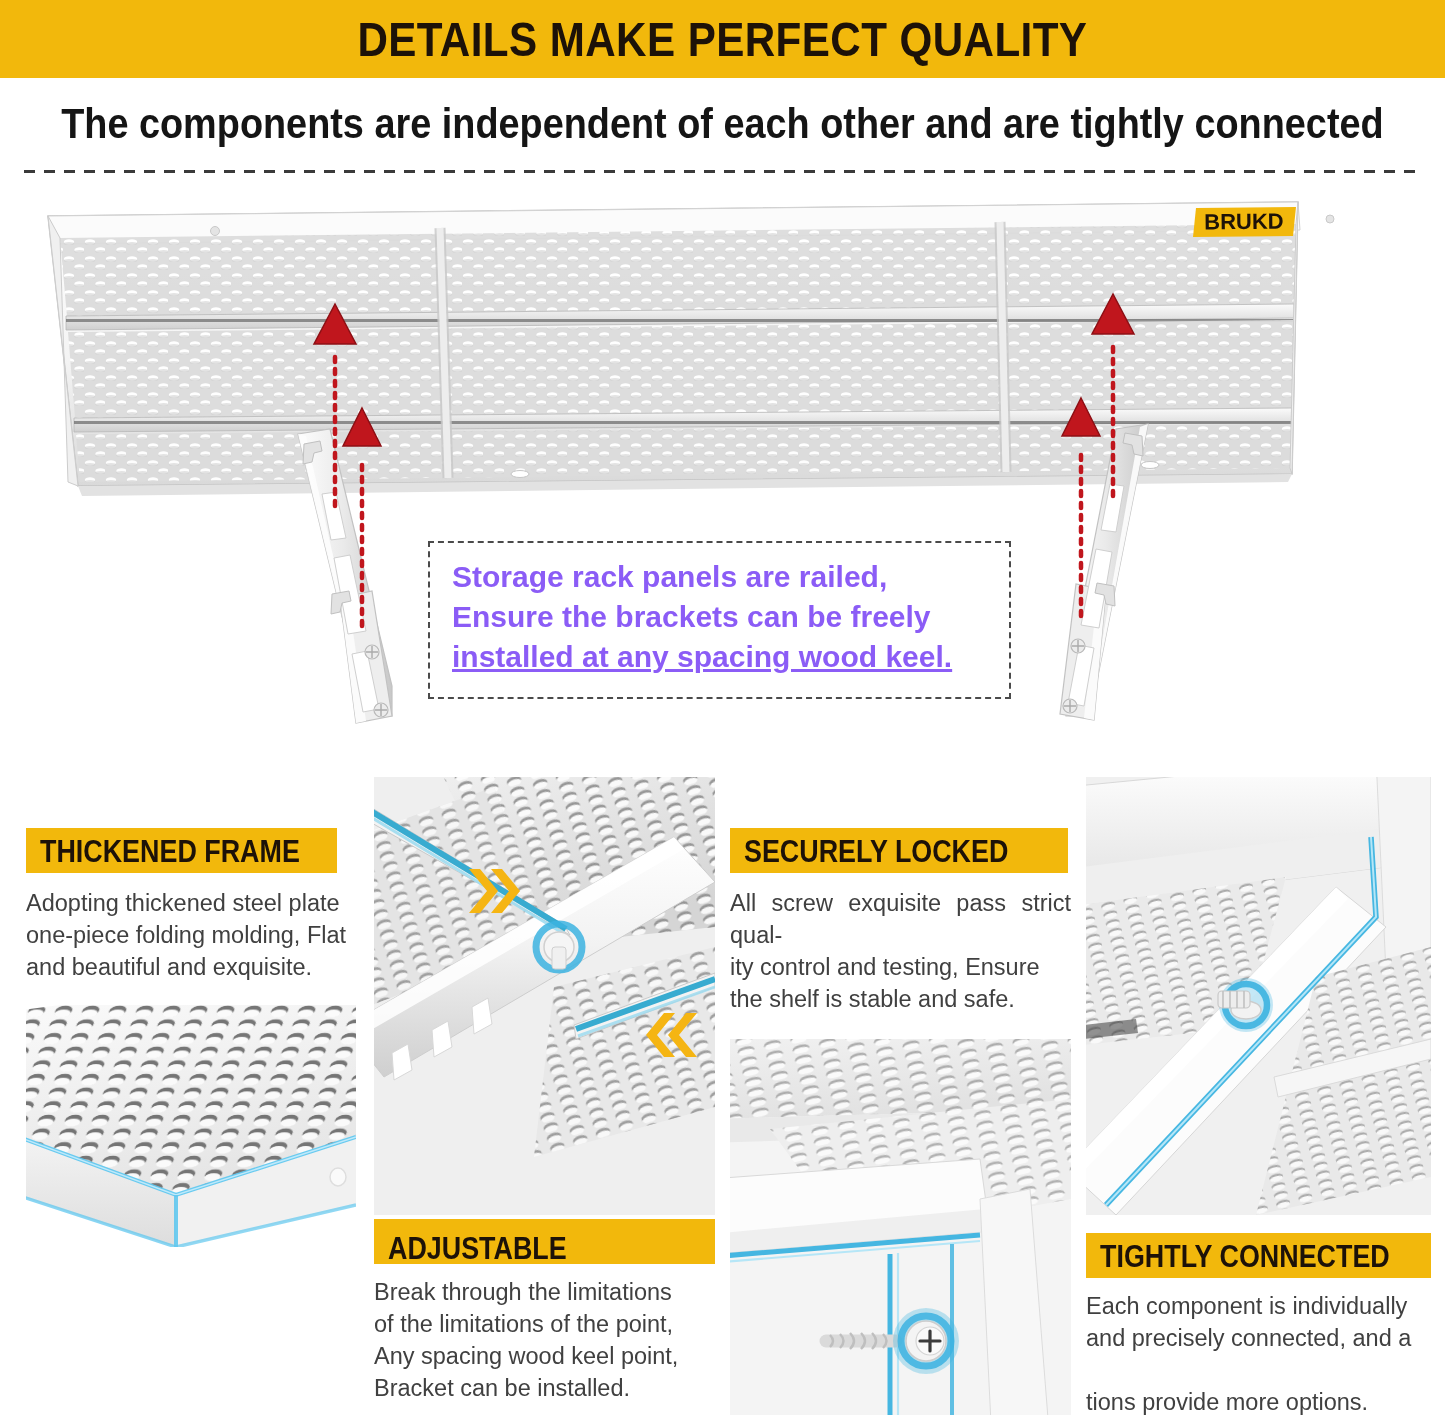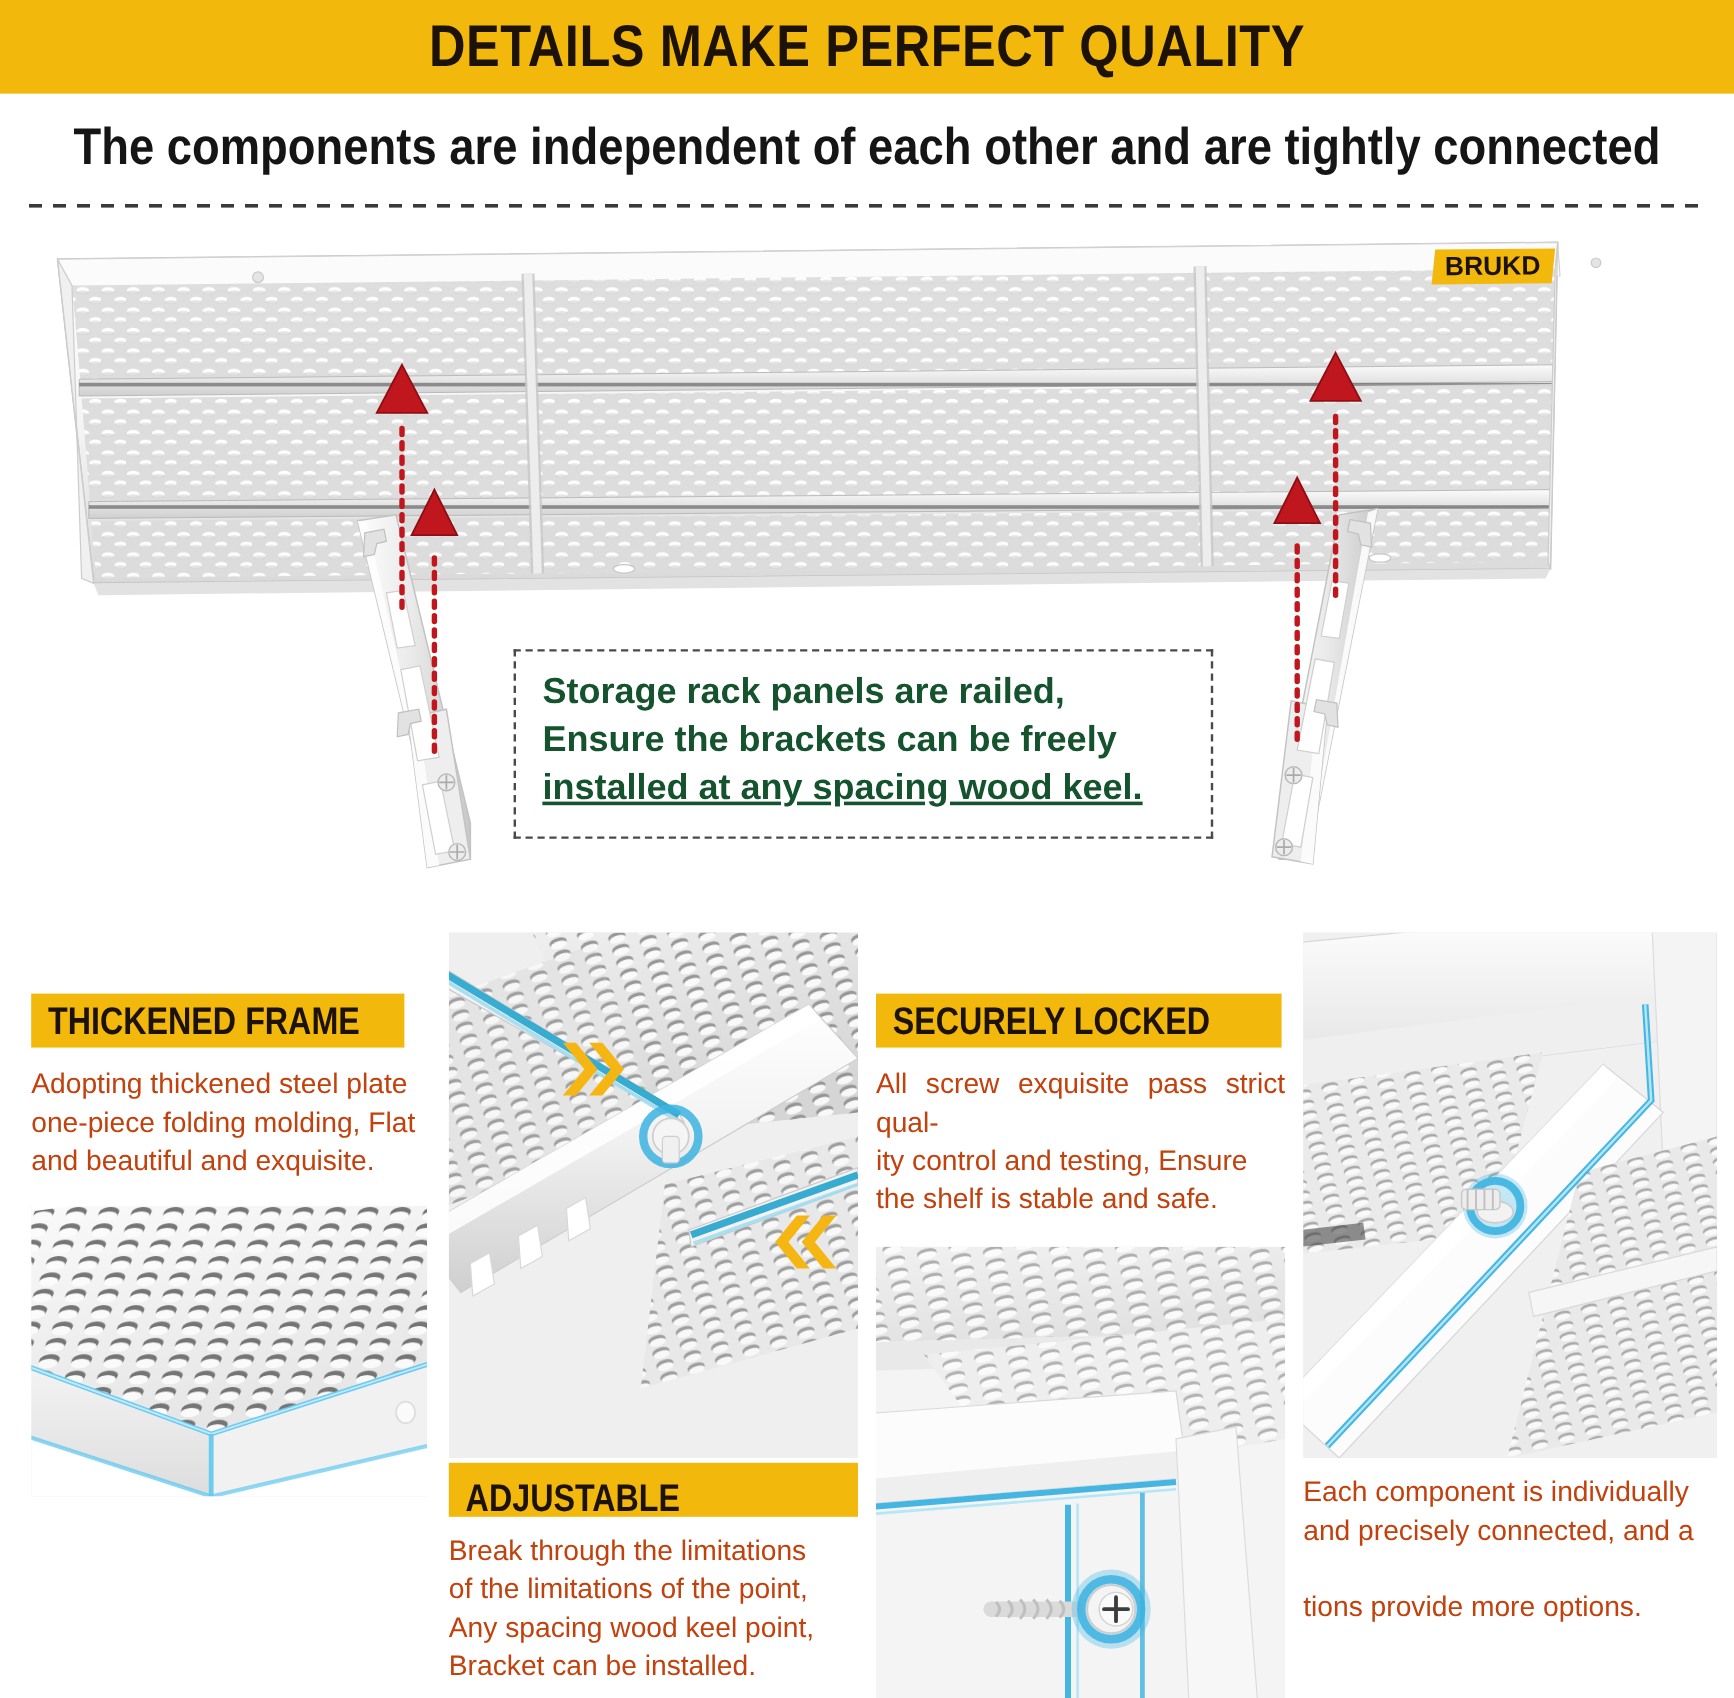--- a/index.html
+++ b/index.html
@@ -42,42 +42,42 @@
   .hero{position:absolute;left:0;top:186px;width:1445px;height:560px;}
   .hero svg{display:block;}
 
   
   .callout{
     position:absolute;left:428px;top:541px;width:583px;height:158px;
     border:2px dashed #4a4a4a;background:#ffffff;
     box-sizing:border-box;padding:14px 22px 10px 22px;
   }
   .callout p{
-    margin:0;font-weight:bold;font-size:30px;line-height:40px;color:#14532d;
+    margin:0;font-weight:bold;font-size:30px;line-height:40px;color:#8b5cf6;
     text-align:justify;
   }
   .callout p.last{text-align:left;text-decoration:underline;}
 
   
   .col{position:absolute;top:760px;width:345px;height:655px;}
   .col-1{left:26px;}
   .col-2{left:374px;}
   .col-3{left:730px;}
   .col-4{left:1086px;}
 
   .label-bar{
     background:#F2B80C;height:45px;display:flex;align-items:center;
     padding-left:14px;box-sizing:border-box;
   }
   .label-bar span{
     font-weight:bold;font-size:32px;line-height:1;color:#1d1208;
     transform:scaleX(0.84);transform-origin:left center;white-space:nowrap;
   }
   .body-text{
-    font-size:23.5px;line-height:32px;color:#c2410c;
+    font-size:23.5px;line-height:32px;color:#404040;
     margin:9px 0 0 0;text-align:justify;
   }
 
   .photo{position:relative;overflow:hidden;background:#f2f2f2;}
   .photo svg{display:block;position:absolute;left:0;top:0;}
 </style>
 </head>
 <body>
 
 <div class="page">
@@ -445,16 +445,19 @@
           <rect x="132" y="214" width="32" height="17" rx="4" fill="#ededed" stroke="#c8c8c8" stroke-width="1.2"></rect>
           <g stroke="#c0c0c0" stroke-width="1.6">
             <path d="M 137,214 v17"></path>
               <path d="M 144,214 v17"></path>
             <path d="M 151,214 v17"></path>
               <path d="M 158,214 v17"></path>
           </g>
         </g>
       </svg>
     </div>
+    <div class="label-bar" style="margin-top:18px;width:345px;">
+      <span>TIGHTLY CONNECTED</span>
+    </div>
     <p class="body-text" style="width:345px;margin-top:12px;"><span>Each component is individually</span><br><span>and precisely connected, and a</span><br><br><span>tions provide more options.</span></p>
   </div>
 
 </div>
 
 </body></html>

